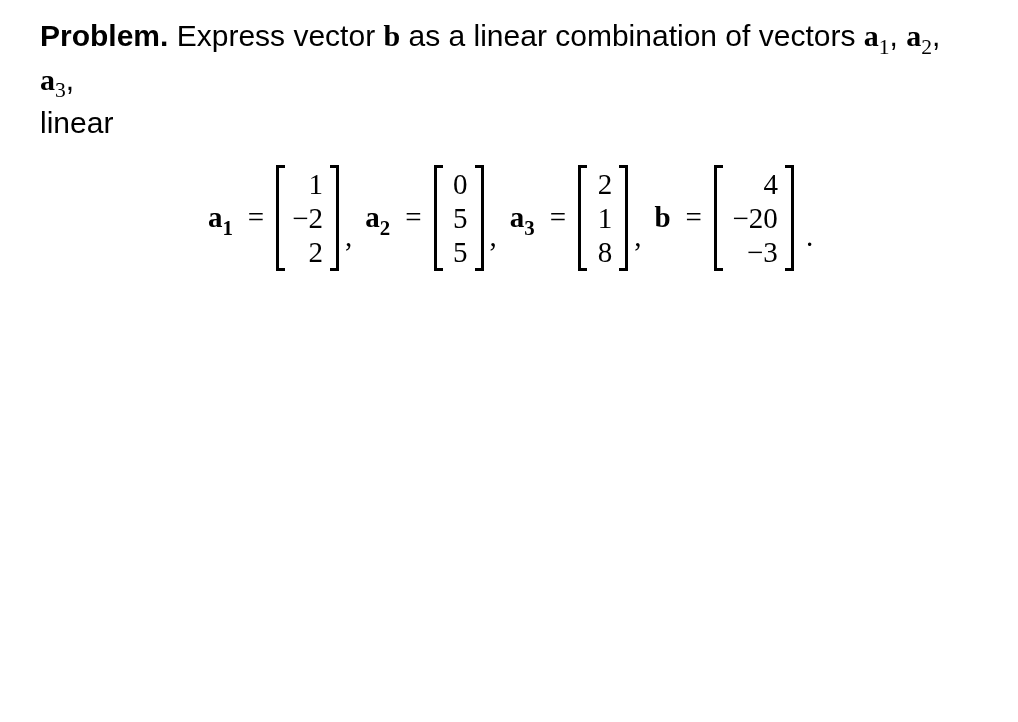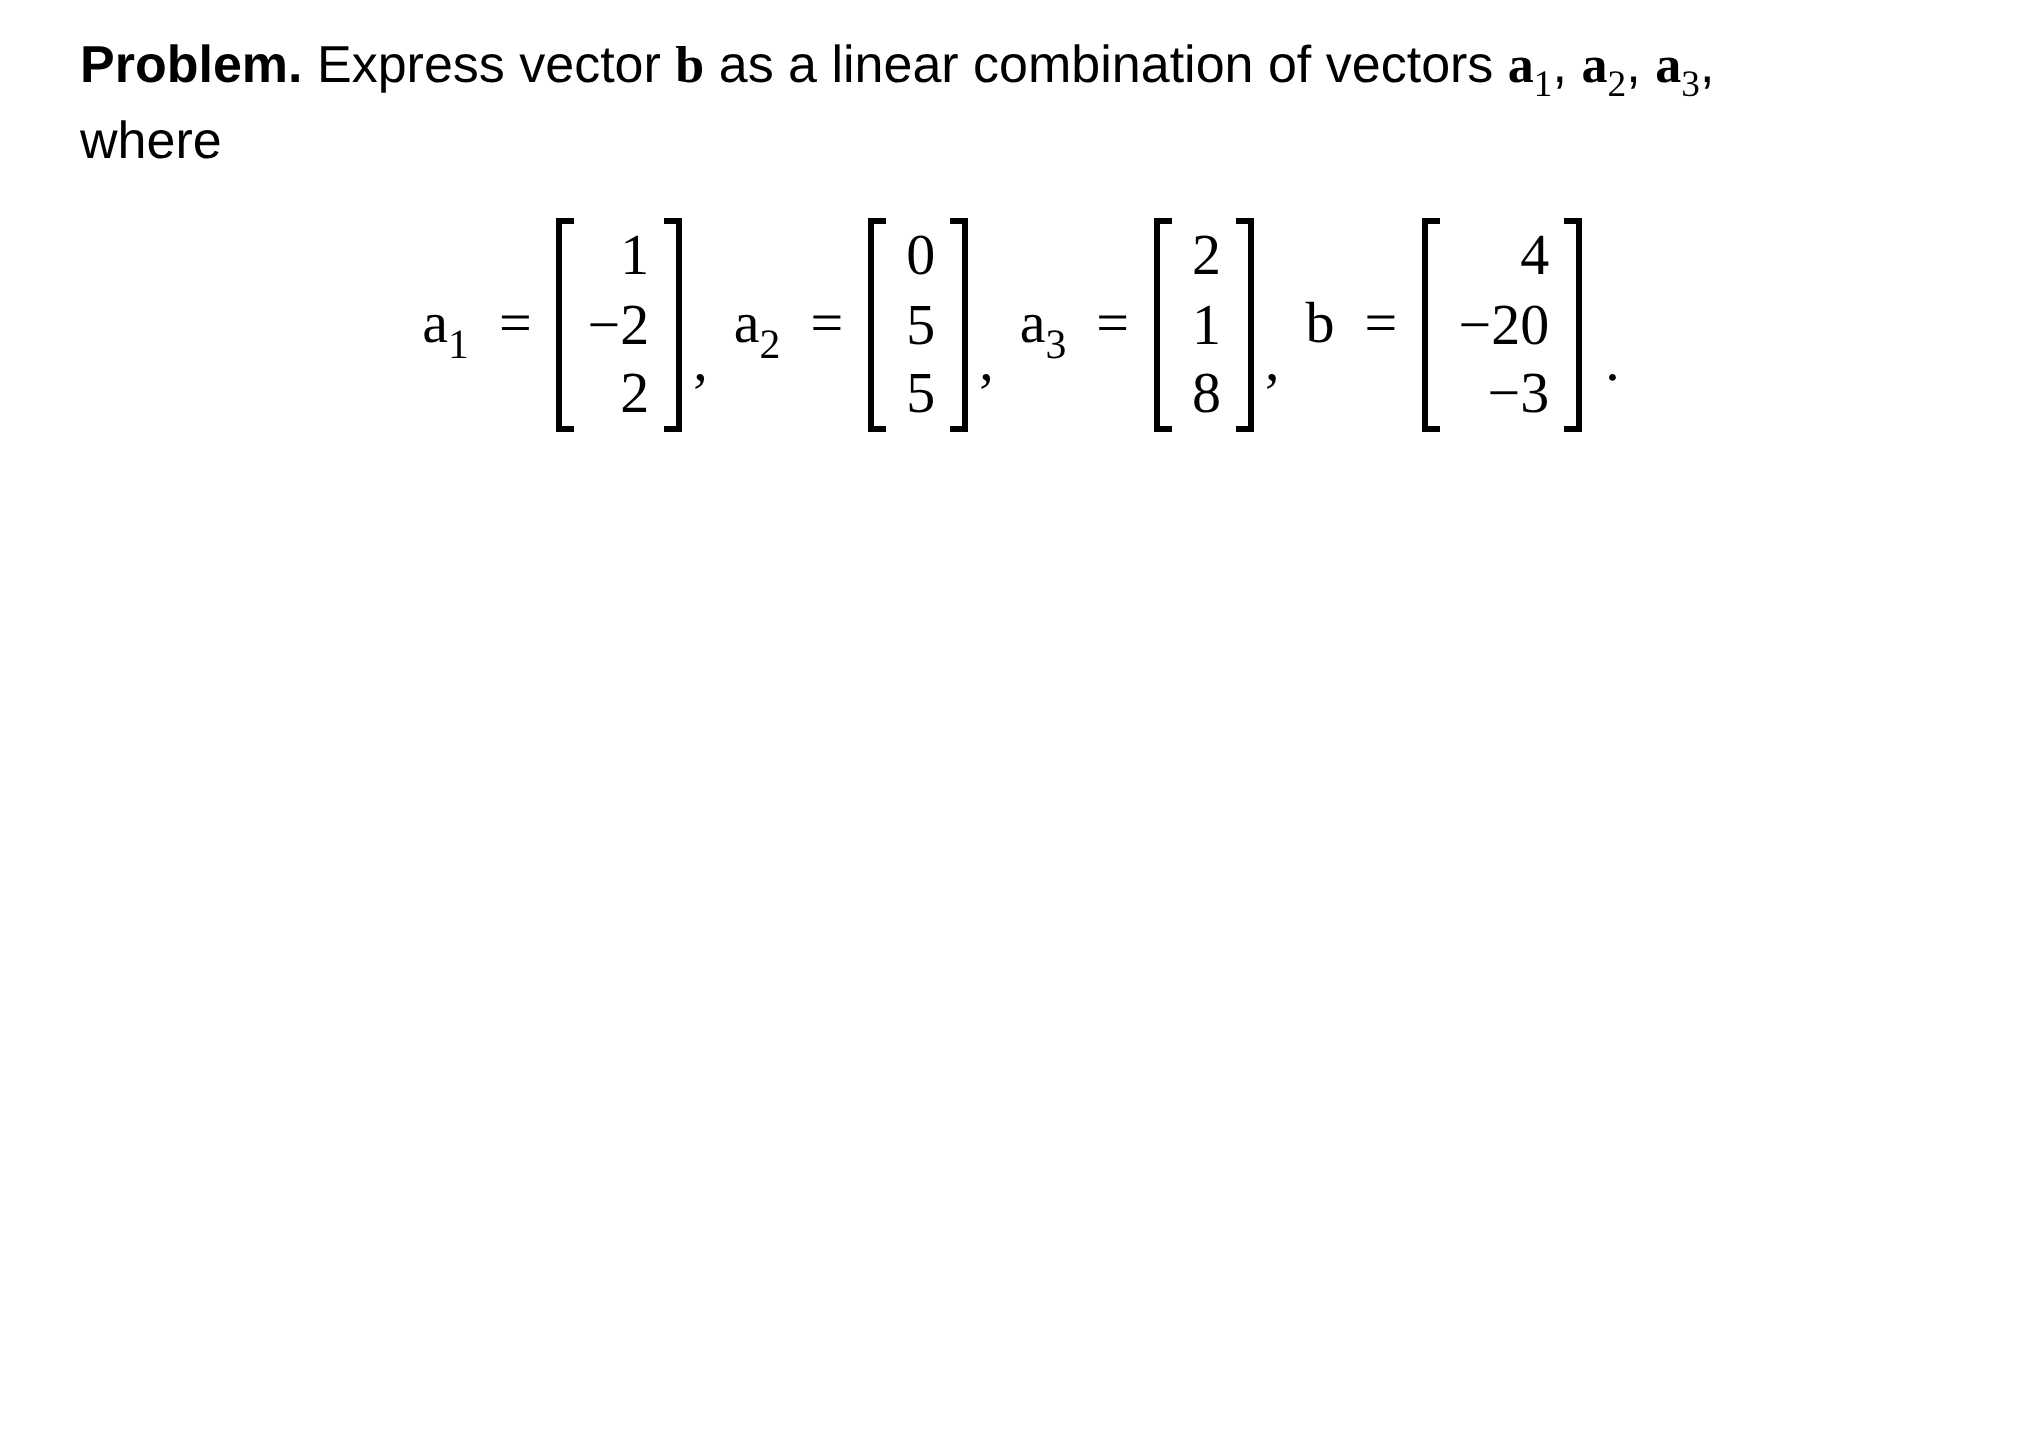--- a/index.html
+++ b/index.html
@@ -9,21 +9,21 @@
     height: 722px;
     background: #ffffff;
     font-family: "Segoe UI", "Helvetica Neue", Arial, sans-serif;
     color: #000;
   }
   .page {
     padding: 14px 40px 0 40px;
     box-sizing: border-box;
   }
   .problem-line {
-    font-size: 26px;
+    font-size: 30px;
     line-height: 1.45;
     margin-bottom: 20px;
   }
   .bold {
     font-weight: 700;
   }
   .vecb {
     font-family: Georgia, "Times New Roman", serif;
     font-weight: 700;
   }
@@ -41,21 +41,21 @@
     display: flex;
     align-items: center;
     justify-content: center;
     font-family: Georgia, "Times New Roman", serif;
     font-size: 29px;
     gap: 6px;
     margin-top: 10px;
   }
   .label {
     font-family: Georgia, "Times New Roman", serif;
-    font-weight: 400;
+    font-weight: 700;
     padding: 0 3px;
   }
   .eq {
     padding: 0 6px;
   }
   .comma {
     padding: 0 4px 0 0;
     align-self: flex-end;
     position: relative;
     bottom: 18px;
@@ -114,21 +114,21 @@
 
   <div class="problem-line">
     <span class="bold">Problem.</span>
     <span>Express vector</span>
     <span class="vecb">b</span>
     <span>as a linear combination of vectors</span>
     <span class="veca">a</span><span class="subnum">1</span><span>,</span>
     <span class="veca">a</span><span class="subnum">2</span><span>,</span>
     <span class="veca">a</span><span class="subnum">3</span><span>,</span>
     <br>
-    <span>where</span>
+    <span>linear</span>
   </div>
 
   <div class="eq-row">
 
     <span class="label"><span>a</span><span class="subnum">1</span></span>
     <span class="eq">=</span>
     <span class="mat">
       <span class="bracket left">
           <span class="bar"></span>
         </span>

